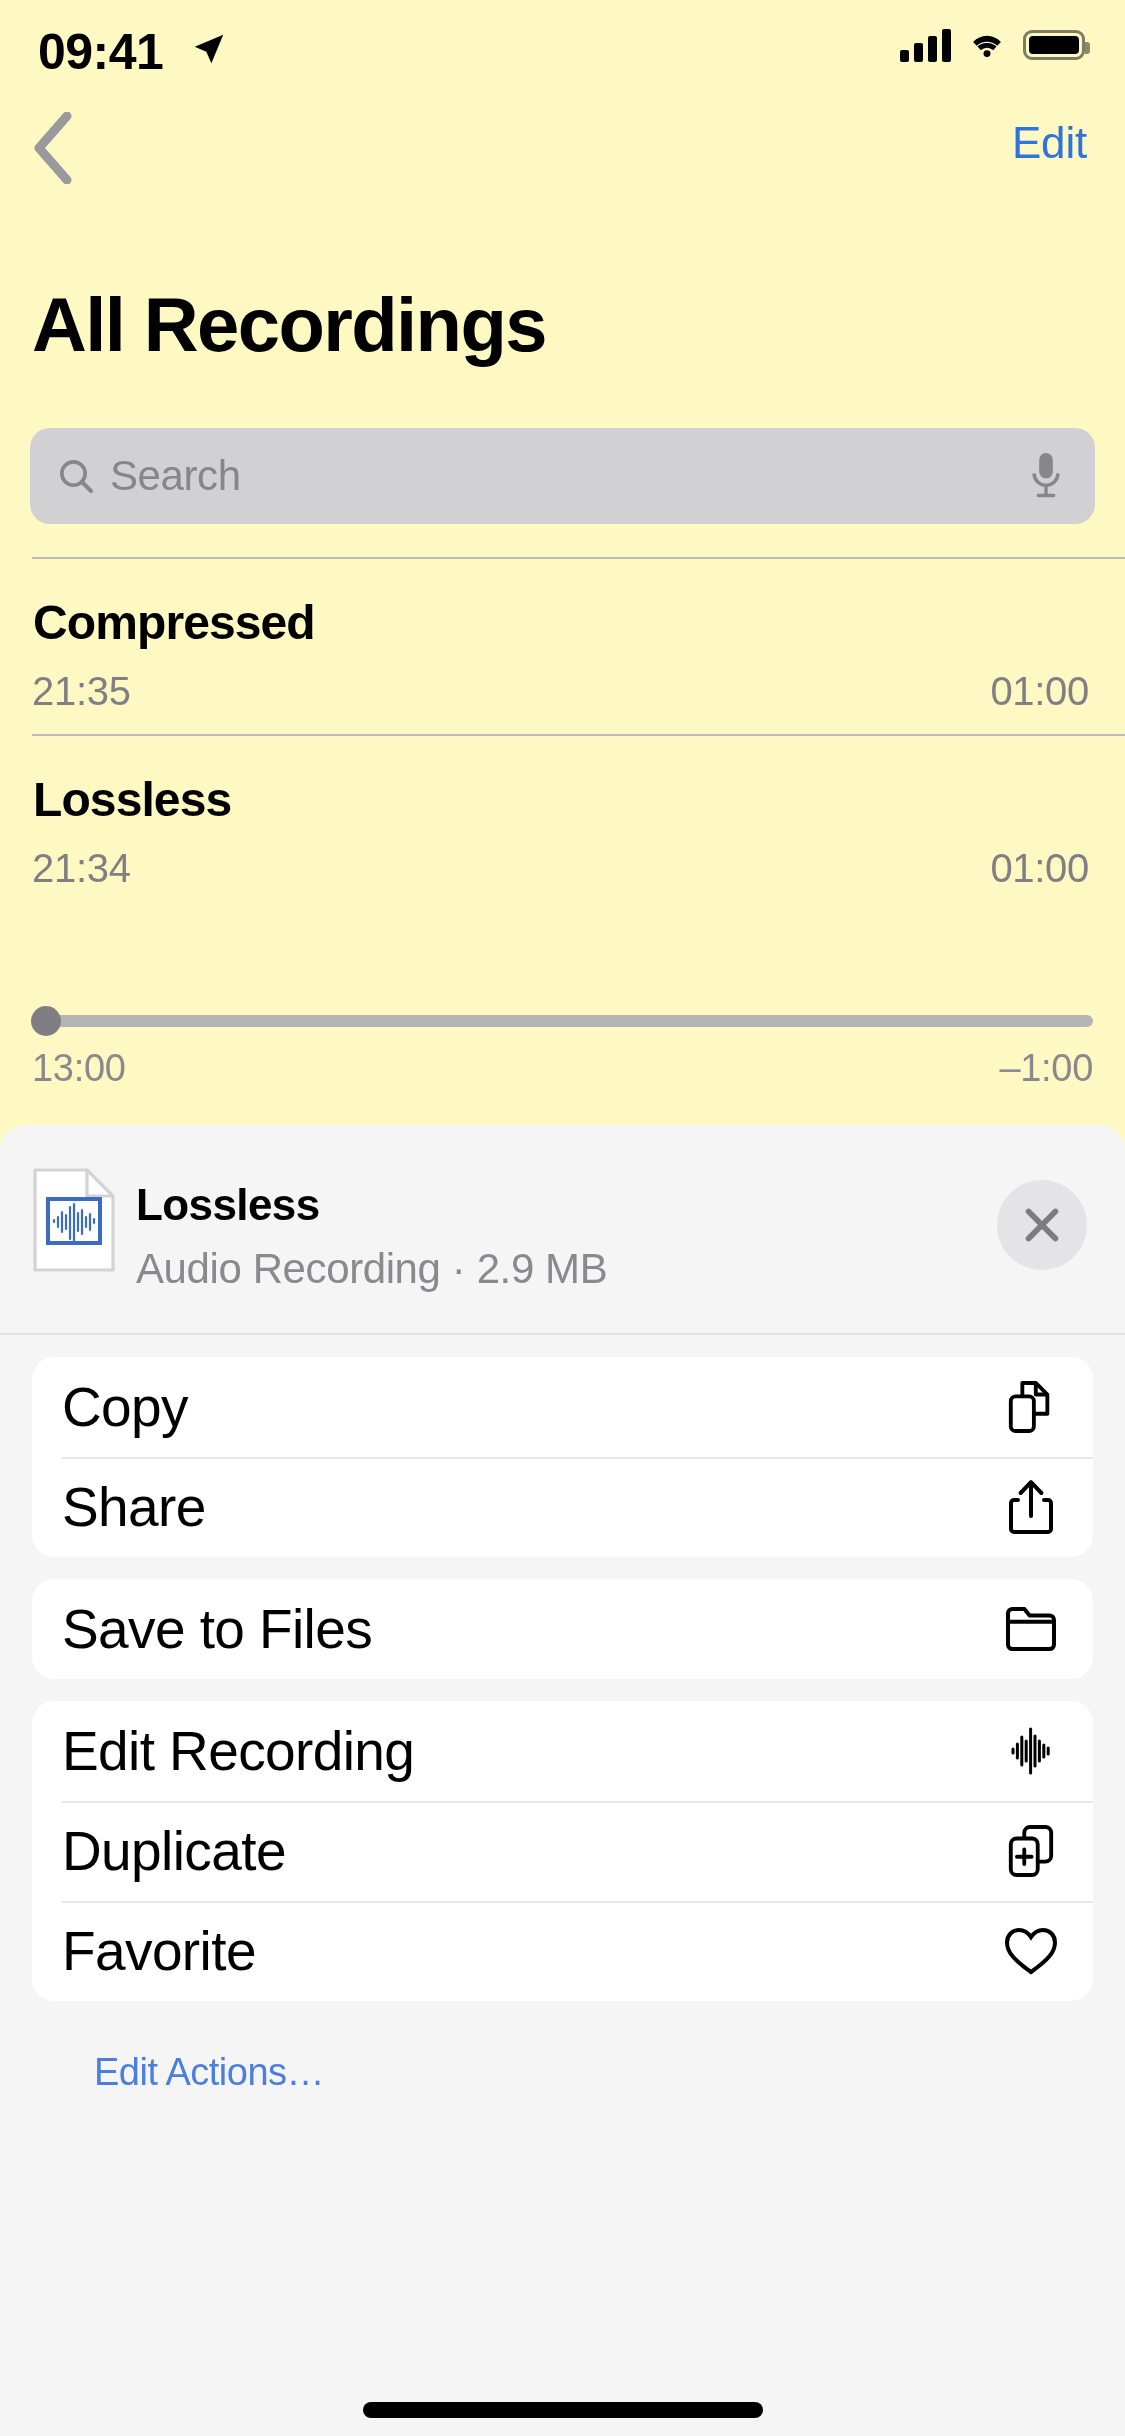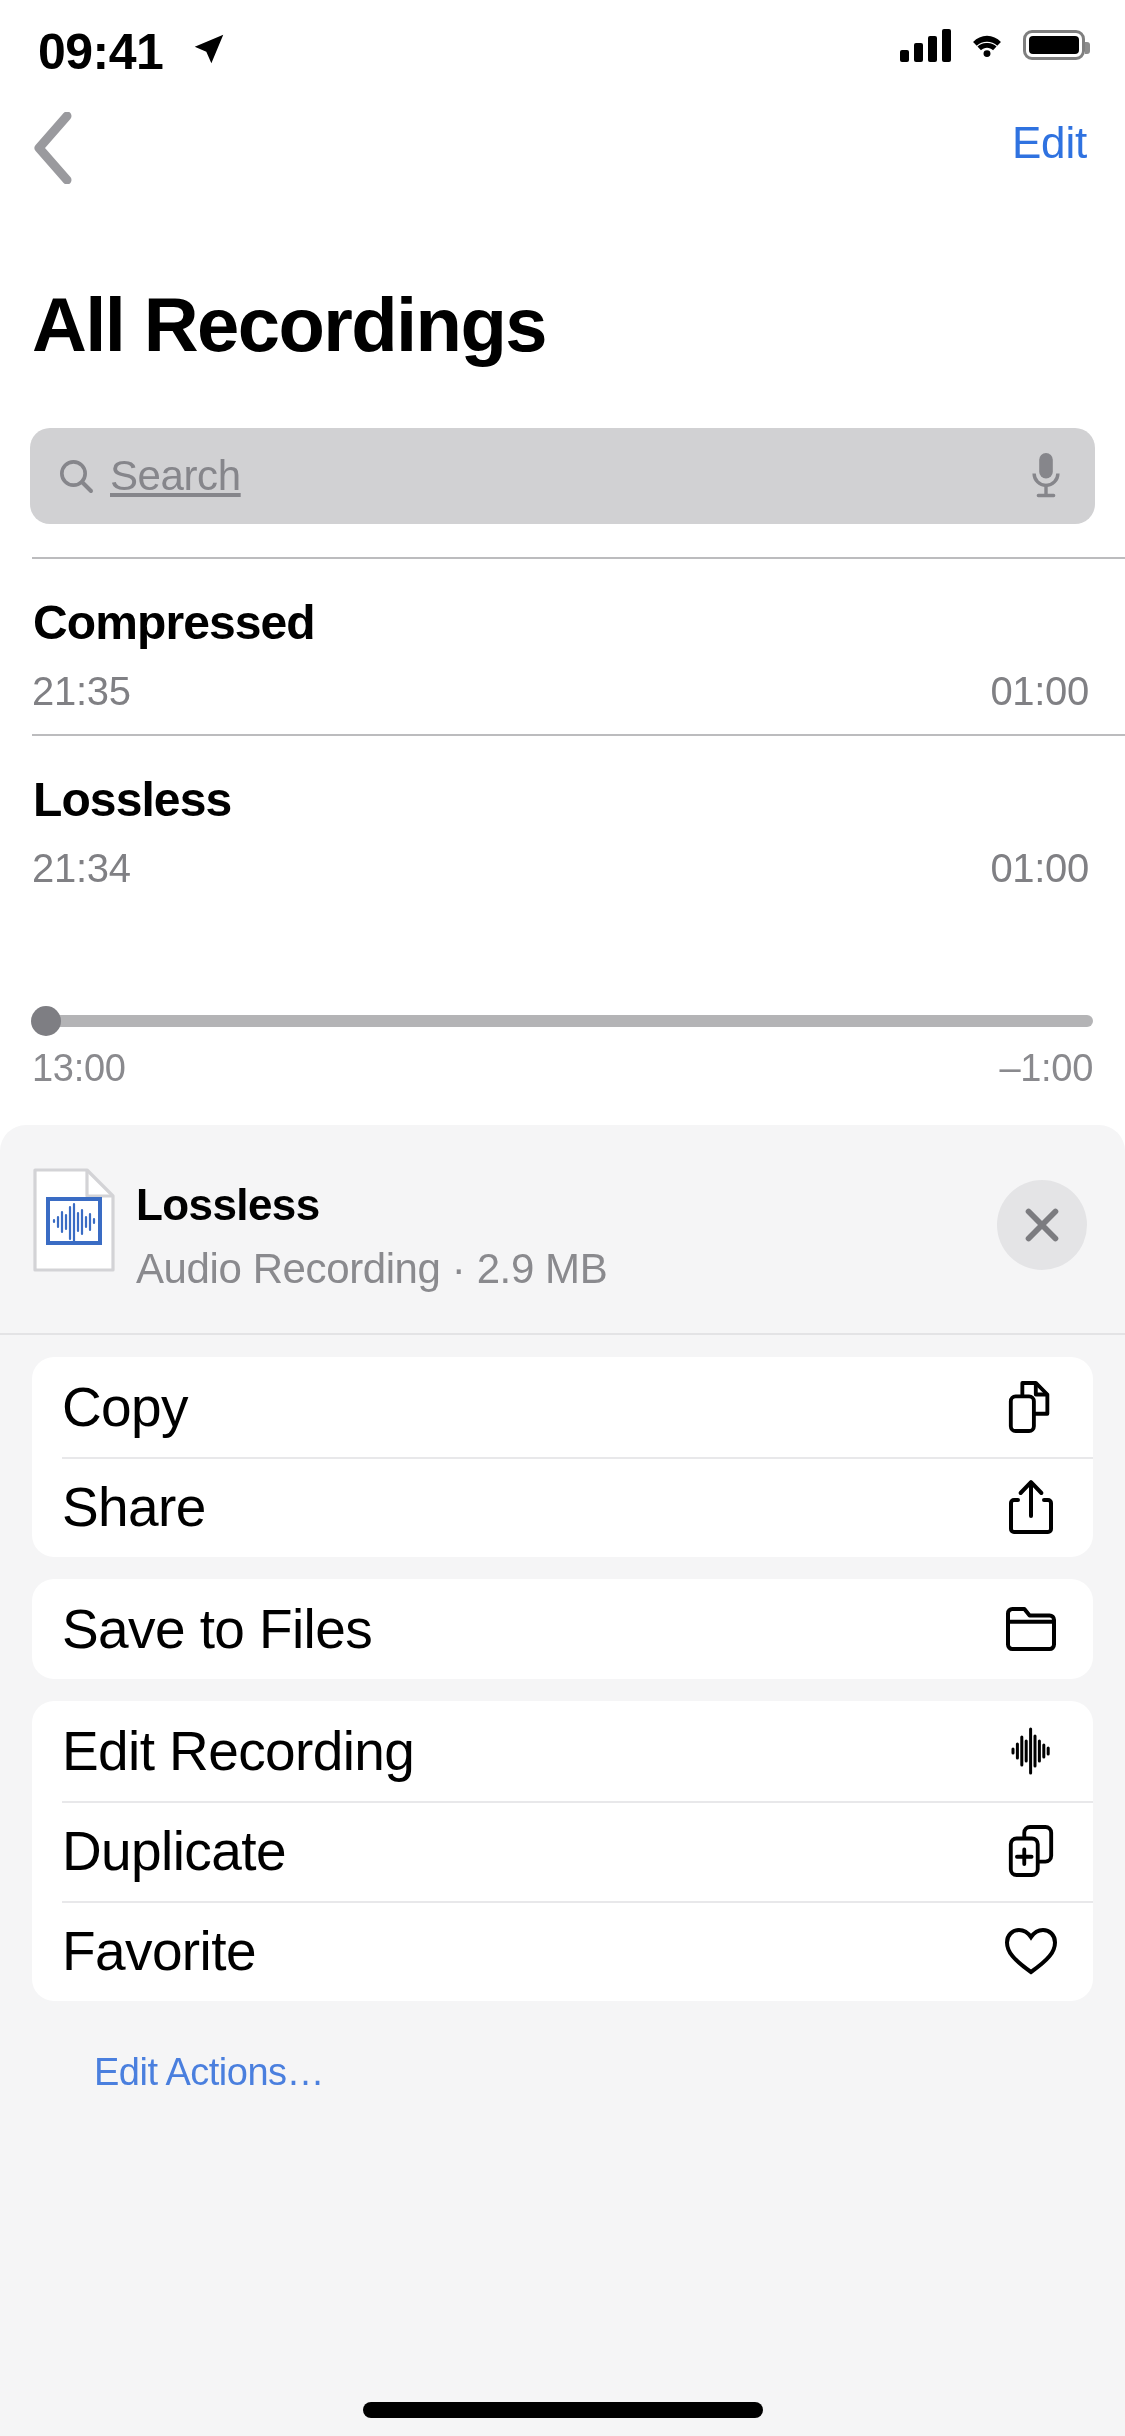--- a/index.html
+++ b/index.html
@@ -5,21 +5,21 @@
   * { margin:0; padding:0; box-sizing:border-box; }
   html, body {
     width:1125px; height:2436px;
     font-family:"Liberation Sans", sans-serif;
     background:#dfdfdf;
     overflow:hidden;
   }
   #screen {
     position:relative;
     width:1125px; height:1900px;
-    background:#ffffff;
+    background:#fef9c3;
   }
 
   
   .statusbar {
     position:absolute; top:0; left:0; width:1125px; height:96px;
   }
   .status-time {
     position:absolute; left:38px; top:23px;
     font-size:50px; font-weight:700; color:#000;
     letter-spacing:-0.5px;
@@ -72,21 +72,21 @@
   
   .searchwrap {
     position:absolute; top:428px; left:30px;
     width:1065px; height:96px;
     background:#d1d1d3; border-radius:20px;
     display:flex; align-items:center;
   }
   .search-icon { margin-left:26px; width:40px; height:40px; flex:0 0 auto; }
   .search-ph {
     margin-left:14px; font-size:42px; color:#86868b;
-    letter-spacing:-0.4px; flex:1 1 auto;text-decoration:underline;
+    letter-spacing:-0.4px; flex:1 1 auto;
   }
   .mic-icon { margin-right:32px; width:34px; height:52px; flex:0 0 auto; }
 
   
   .list { position:absolute; top:557px; left:0; width:1125px; }
   .sep { height:2px; background:#bcbcbe; margin-left:32px; }
   .row { position:relative; height:175px; padding:0 36px 0 32px; }
   .row .title {
     position:absolute; left:33px; top:36px;
     font-size:48px; font-weight:700; color:#000; letter-spacing:-0.9px;

